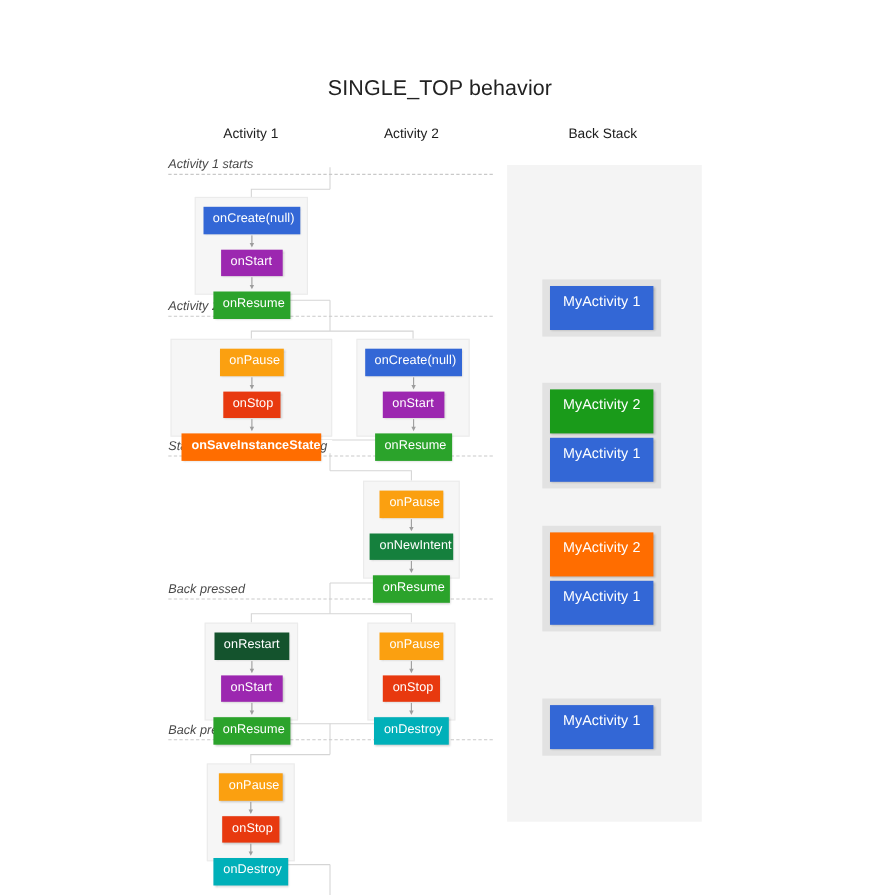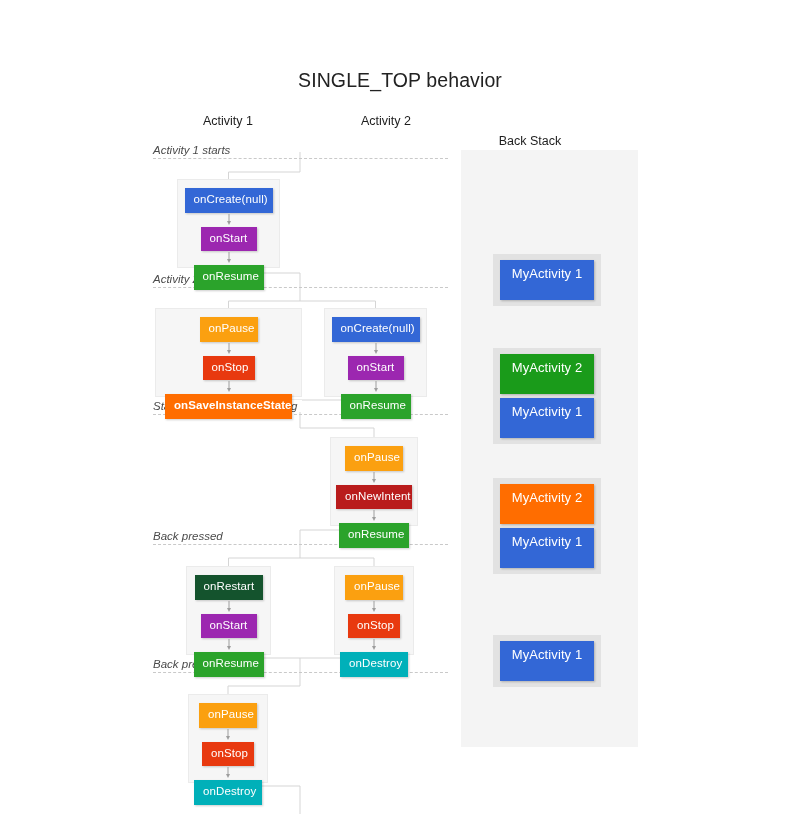--- a/index.html
+++ b/index.html
@@ -146,22 +146,22 @@
   }
 </style>
 </head>
 <body>
 
 <div id="page">
 
   <div class="title line2">SINGLE_TOP behavior</div>
 
   <div class="col-head" id="col-head-0" style="left: 158px; width: 140px;">Activity 1</div>
-  <div class="col-head" id="col-head-1" style="left: 316px; width: 140px;">Activity 2</div>
-  <div class="col-head" id="col-head-2" style="left: 460px; width: 140px; margin-top: 20px;">Back Stack</div>
+  <div class="col-head" id="col-head-1" style="left: 304px; width: 140px;">Activity 2</div>
+  <div class="col-head" id="col-head-2" style="left: 478px; width: 140px;">Back Stack</div>
 
   <div class="backstack-panel" style="left: 461px; top: 150px; width: 177px; height: 597px; background: rgb(244, 244, 244);"></div>
 
   <svg class="connectors" viewBox="0 0 800 814" xmlns="http://www.w3.org/2000/svg">
     <g id="connector-group" fill="none" stroke="#d5d5d5" stroke-width="1">
         <polyline points="300,152 300,172" fill="none" stroke="#d5d5d5" stroke-width="1"></polyline>
         <polyline points="300,172 228.5,172 228.5,179" fill="none" stroke="#d5d5d5" stroke-width="1"></polyline>
         <polyline points="228.5,268 228.5,273 300,273" fill="none" stroke="#d5d5d5" stroke-width="1"></polyline>
         <polyline points="300,273 300,301" fill="none" stroke="#d5d5d5" stroke-width="1"></polyline>
         <polyline points="300,301 228.5,301 228.5,308" fill="none" stroke="#d5d5d5" stroke-width="1"></polyline>
@@ -214,21 +214,21 @@
       <div class="lc-group" style="left: 324px; top: 308px; width: 103px; height: 89px; background: rgb(246, 246, 246);">
         <div class="lc-box" style="background: rgb(51, 103, 214); width: 88px;">onCreate(null)</div>
         <div class="lc-arrow"></div>
         <div class="lc-box" style="background: rgb(156, 39, 176); width: 56px;">onStart</div>
         <div class="lc-arrow"></div>
         <div class="lc-box" style="background: rgb(43, 163, 43); width: 70px;">onResume</div>
       </div>
       <div class="lc-group" style="left: 330px; top: 437px; width: 88px; height: 89px; background: rgb(246, 246, 246);">
         <div class="lc-box" style="background: rgb(251, 160, 16); width: 58px;">onPause</div>
         <div class="lc-arrow"></div>
-        <div class="lc-box" style="background: #b91c1c; width: 76px;">onNewIntent</div>
+        <div class="lc-box" style="background: #15803d; width: 76px;">onNewIntent</div>
         <div class="lc-arrow"></div>
         <div class="lc-box" style="background: rgb(43, 163, 43); width: 70px;">onResume</div>
       </div>
       <div class="lc-group" style="left: 186px; top: 566px; width: 85px; height: 89px; background: rgb(246, 246, 246);">
         <div class="lc-box" style="background: #14532d; width: 68px;">onRestart</div>
         <div class="lc-arrow"></div>
         <div class="lc-box" style="background: rgb(156, 39, 176); width: 56px;">onStart</div>
         <div class="lc-arrow"></div>
         <div class="lc-box" style="background: rgb(43, 163, 43); width: 70px;">onResume</div>
       </div>

